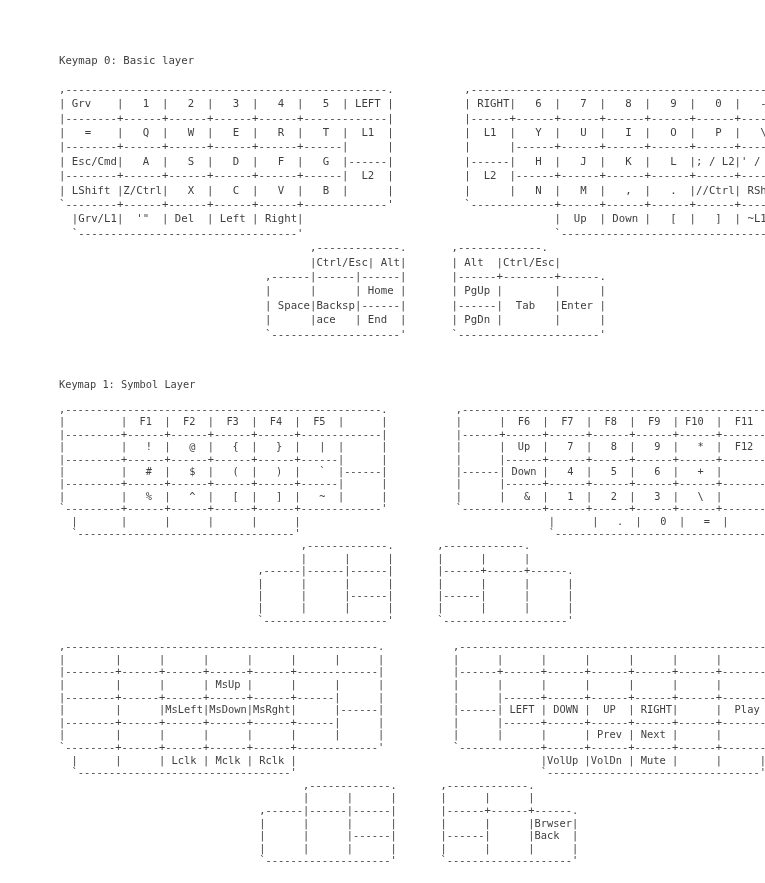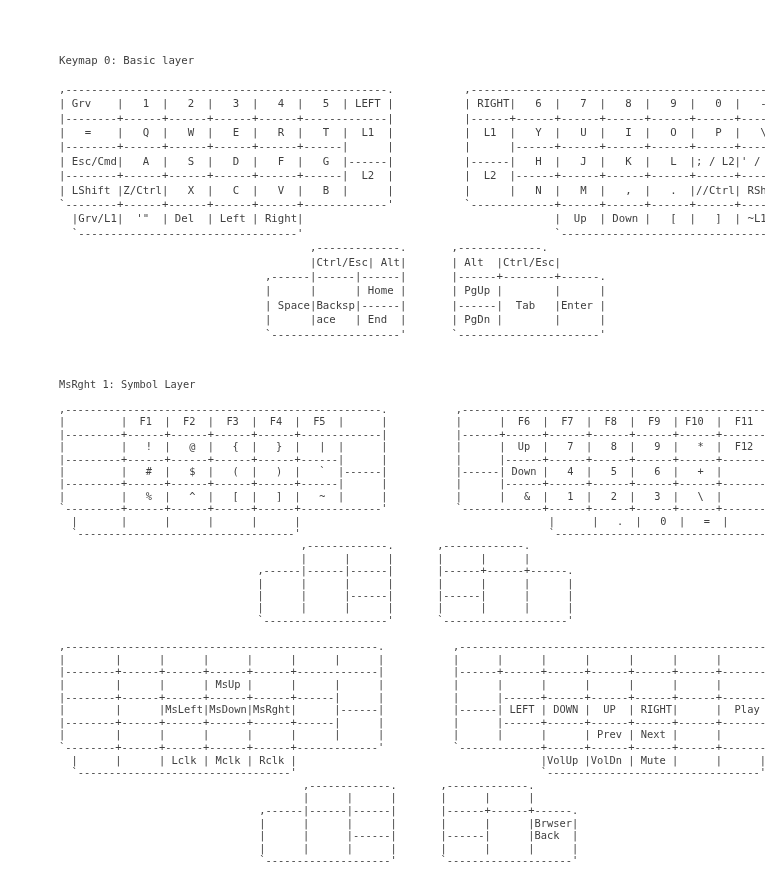--- a/index.html
+++ b/index.html
@@ -52,21 +52,21 @@
                                        ,-------------.       ,-------------.
                                        |Ctrl/Esc| Alt|       | Alt  |Ctrl/Esc|
                                 ,------|------|------|       |------+--------+------.
                                 |      |      | Home |       | PgUp |        |      |
                                 | Space|Backsp|------|       |------|  Tab   |Enter |
                                 |      |ace   | End  |       | PgDn |        |      |
                                 `--------------------'       `----------------------'</pre>
   </section>
 
   <section class="keymap-section section-1">
-    <div class="keymap-title">MsRght 1: Symbol Layer</div>
+    <div class="keymap-title">Keymap 1: Symbol Layer</div>
     <pre class="keymap-diagram">,---------------------------------------------------.           ,--------------------------------------------------.
 |         |  F1  |  F2  |  F3  |  F4  |  F5  |      |           |      |  F6  |  F7  |  F8  |  F9  | F10  |  F11   |
 |---------+------+------+------+------+-------------|           |------+------+------+------+------+------+--------|
 |         |   !  |   @  |   {  |   }  |   |  |      |           |      |  Up  |   7  |   8  |   9  |   *  |  F12   |
 |---------+------+------+------+------+------|      |           |      |------+------+------+------+------+--------|
 |         |   #  |   $  |   (  |   )  |   `  |------|           |------| Down |   4  |   5  |   6  |   +  |        |
 |---------+------+------+------+------+------|      |           |      |------+------+------+------+------+--------|
 |         |   %  |   ^  |   [  |   ]  |   ~  |      |           |      |   &amp;  |   1  |   2  |   3  |   \  |        |
 `---------+------+------+------+------+-------------'           `-------------+------+------+------+------+--------'
   |       |      |      |      |      |                                        |      |   .  |   0  |   =  |      |

